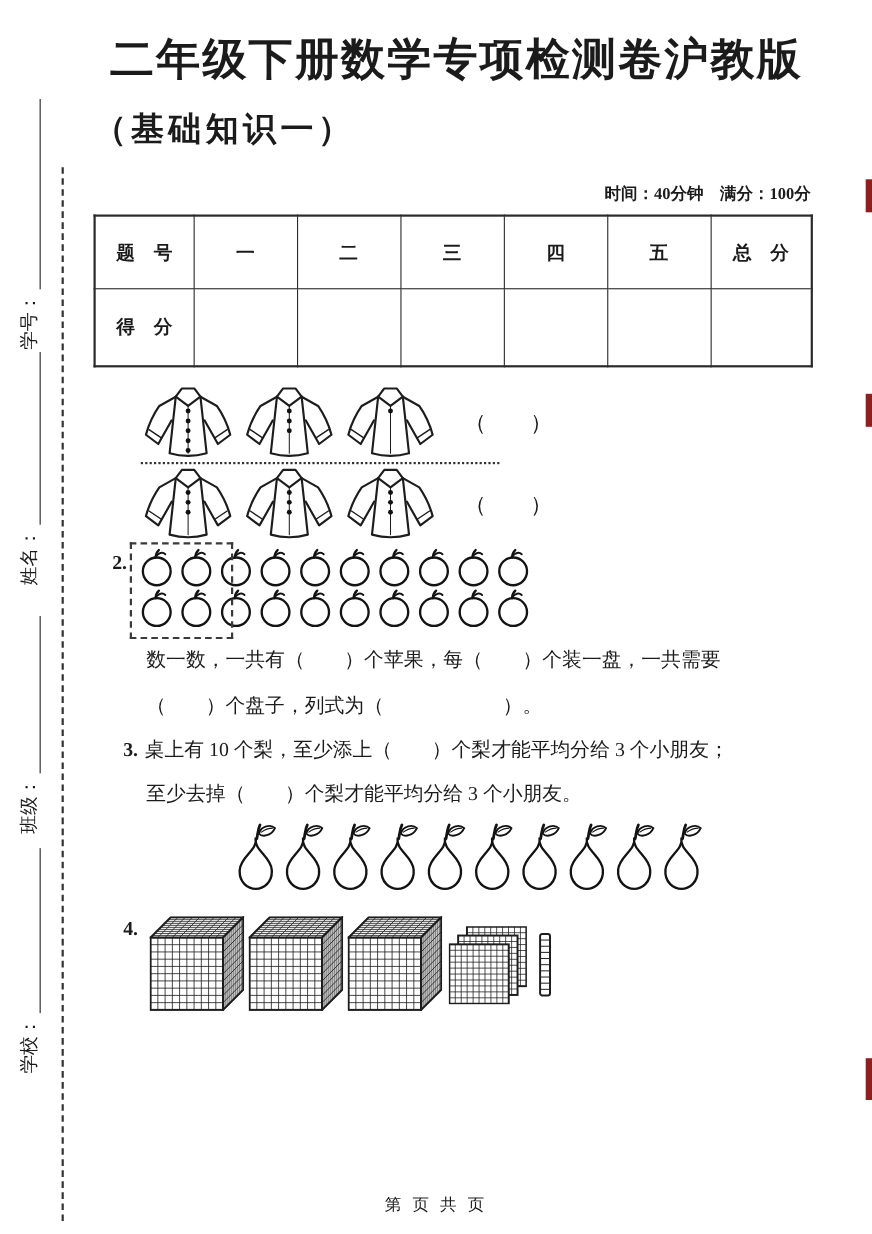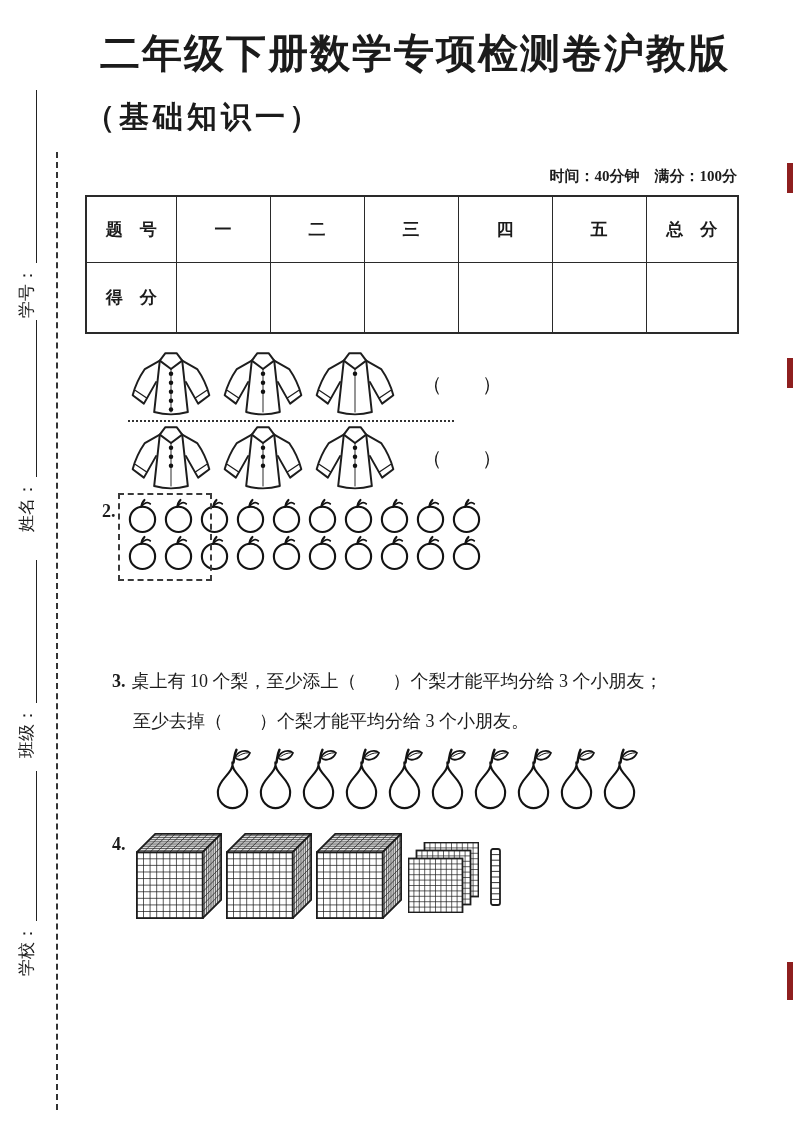--- a/index.html
+++ b/index.html
@@ -327,20 +327,22 @@
     <path d="M16 9 C16 6 17 4 19 2" fill="none" stroke="#131313" stroke-width="2.2" stroke-linecap="round"></path>
     <path d="M16 8 C20 4 23 4 25 6" fill="none" stroke="#131313" stroke-width="1.8" stroke-linecap="round"></path>
   </svg>
         <svg width="33" height="36" viewBox="0 0 34 37">
     <circle cx="17" cy="22" r="13" fill="#fff" stroke="#131313" stroke-width="2.2"></circle>
     <path d="M16 9 C16 6 17 4 19 2" fill="none" stroke="#131313" stroke-width="2.2" stroke-linecap="round"></path>
     <path d="M16 8 C20 4 23 4 25 6" fill="none" stroke="#131313" stroke-width="1.8" stroke-linecap="round"></path>
   </svg>
       </div>
   </div>
+  <div class="qline" style="left:133px;top:588px">数一数，一共有（　　）个苹果，每（　　）个装一盘，一共需要</div>
+  <div class="qline" style="left:133px;top:630px">（　　）个盘子，列式为（　　　　　　）。</div>
 
   <div class="qline" style="left:112px;top:670px">
     <span class="qnum">3.</span><span>桌上有 10 个梨，至少添上（　　）个梨才能平均分给 3 个小朋友；</span>
   </div>
   <div class="qline" style="left:133px;top:710px">至少去掉（　　）个梨才能平均分给 3 个小朋友。</div>
   <div class="pear-fig">
       <svg width="41" height="64" viewBox="0 0 42 66">
     <path d="M22 15 C23 10 23 6 25 2" fill="none" stroke="#131313" stroke-width="2.6" stroke-linecap="round"></path>
     <path d="M24 10 C26 3 35 1 39 5 C36 12 27 14 24 10 Z" fill="#fff" stroke="#131313" stroke-width="1.8"></path>
     <path d="M26 9 C30 6 34 5 37 5" fill="none" stroke="#131313" stroke-width="1"></path>
@@ -661,17 +663,18 @@
           <line x1="2" y1="24.4" x2="11" y2="24.4" stroke="#1d1d1d" stroke-width="0.9"></line>
           <line x1="2" y1="30" x2="11" y2="30" stroke="#1d1d1d" stroke-width="0.9"></line>
           <line x1="2" y1="35.599999999999994" x2="11" y2="35.599999999999994" stroke="#1d1d1d" stroke-width="0.9"></line>
           <line x1="2" y1="41.199999999999996" x2="11" y2="41.199999999999996" stroke="#1d1d1d" stroke-width="0.9"></line>
           <line x1="2" y1="46.8" x2="11" y2="46.8" stroke="#1d1d1d" stroke-width="0.9"></line>
           <line x1="2" y1="52.4" x2="11" y2="52.4" stroke="#1d1d1d" stroke-width="0.9"></line>
         </svg>
       </span>
   </div>
 
+  <div class="footer">第 页 共 页</div>
 
   <div class="red-mark" id="rm1"></div>
   <div class="red-mark" id="rm2"></div>
   <div class="red-mark" id="rm3"></div>
 </div>
 
 </body></html>

